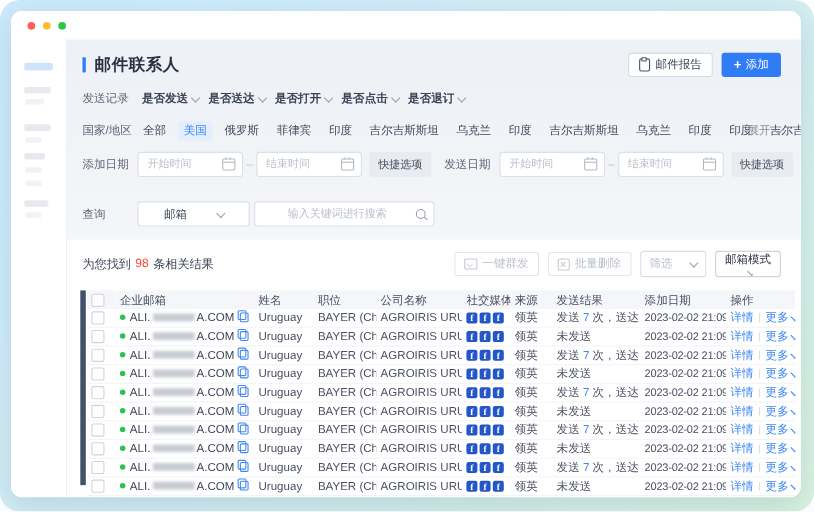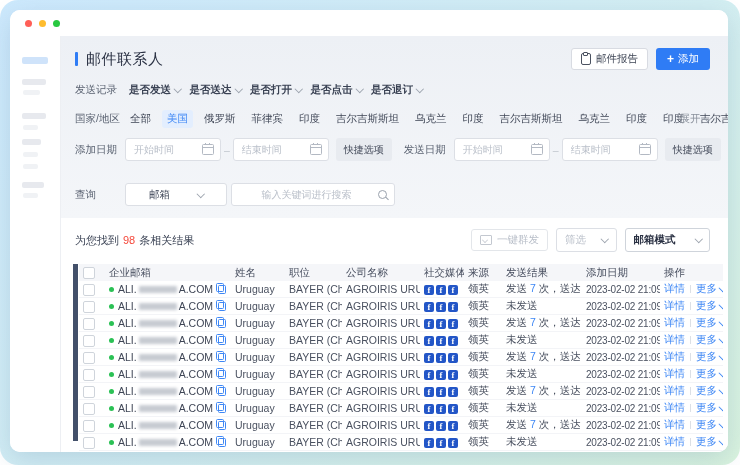--- a/index.html
+++ b/index.html
@@ -16,21 +16,21 @@
   .sidebar{flex:0 0 50px;background:#fff;border-right:1px solid #edeff3;position:relative;}
   .sk{position:absolute;left:12px;border-radius:2px;display:block;}
   .sk-b{background:#cfe3fa;}
   .sk-g{background:#e7e9ee;}
   .sk-l{background:#f0f2f5;left:13px;}
   .main{flex:1;display:flex;flex-direction:column;background:#fff;min-width:0;}
 
   .filter-area{background:linear-gradient(180deg,#edf0f5,#f4f6f9);padding:6px 18px 12px 14px;}
   .page-header{display:flex;align-items:center;height:34px;}
   .accent{width:3px;height:14px;background:#2f7cf5;border-radius:1px;margin-right:8px;}
-  .page-title{font-size:15px;font-weight:normal;color:#2a3143;letter-spacing:.5px;}
+  .page-title{font-size:15px;font-weight:bold;color:#2a3143;letter-spacing:.5px;}
   .hdr-btns{margin-left:auto;display:flex;gap:8px;}
   .btn-report{height:22px;padding:4px 9px;background:#fff;border:1px solid #d8dbe2;border-radius:3px;
               font-size:10.5px;color:#3f4656;display:inline-flex;align-items:center;gap:5px;cursor:pointer;}
   .btn-add{height:22px;padding:0 11px;background:#2f7cf5;border:none;border-radius:3px;color:#fff;
            font-size:10.5px;display:inline-flex;align-items:center;gap:4px;cursor:pointer;}
   .btn-add .plus{font-size:12px;font-weight:bold;line-height:1;}
   .clip-icon{width:8px;height:10px;border:1.2px solid #4a5160;border-radius:2px;position:relative;display:inline-block;}
   .clip-icon::before{content:"";position:absolute;top:-2px;left:1.5px;width:3px;height:1.5px;background:#fff;
                      border:1.2px solid #4a5160;border-radius:1px;}
 
@@ -82,21 +82,21 @@
   .env-icon{width:10px;height:8px;border:1.2px solid #c3c8d0;border-radius:1px;position:relative;}
   .env-icon::before{content:"";position:absolute;left:1px;top:0.5px;width:5px;height:5px;
                     border-right:1.2px solid #c3c8d0;border-bottom:1.2px solid #c3c8d0;transform:rotate(45deg) scale(.7);}
   .delx-icon{width:9px;height:9px;border:1.2px solid #c3c8d0;border-radius:2px;position:relative;}
   .delx-icon::before,.delx-icon::after{content:"";position:absolute;left:1.5px;right:1.5px;top:50%;height:1px;
                     background:#c3c8d0;}
   .delx-icon::before{transform:rotate(45deg);} .delx-icon::after{transform:rotate(-45deg);}
   .sel-box{height:22px;padding:0 8px;background:#fff;border:1px solid #dcdfe5;border-radius:3px;
            font-size:10.5px;display:inline-flex;align-items:center;gap:12px;cursor:pointer;text-align:right;}
   .sel-box.filter{color:#b9bfc9;}
-  .sel-box.mode{color:#2a3143;font-weight:bold;border-color:#cfd4db;gap:16px;}
+  .sel-box.mode{color:#2a3143;font-weight:normal;border-color:#cfd4db;gap:4px;flex-direction:column;}
 
   .table-zone{flex:1;display:flex;align-items:flex-start;padding:4px 6px 0 12px;background:#fff;}
   .dark-strip{flex:0 0 5px;height:177px;background:#43506a;margin-right:1px;}
   table{border-collapse:collapse;table-layout:fixed;width:644px;font-size:10.5px;color:#4a5160;}
   thead th{background:#f5f6f9;font-weight:normal;text-align:left;height:17px;padding:0 4px;color:#464d5e;
            white-space:nowrap;overflow:hidden;}
   tbody td{height:16px;padding:0 4px;border-bottom:1px solid #f3f4f7;white-space:nowrap;overflow:hidden;}
   .cbx{width:10px;height:10px;border:1px solid #cfd4db;border-radius:2px;background:#fff;display:inline-block;
        vertical-align:middle;cursor:pointer;}
   .gdot{width:5px;height:5px;border-radius:50%;background:#2bc155;display:inline-block;margin-right:4px;vertical-align:1px;}
@@ -252,20 +252,24 @@
 
         <div class="results-bar">
           <span>为您找到</span>
           <span class="found-count">98</span>
           <span>条相关结果</span>
           <span class="res-btns">
             <button class="btn-muted">
               <span class="env-icon"></span>
               <span>一键群发</span>
             </button>
+            <button class="btn-muted">
+              <span class="delx-icon"></span>
+              <span>批量删除</span>
+            </button>
             <span class="sel-box filter">
               <span>筛选</span>
               <i class="chev"></i>
             </span>
             <span class="sel-box mode">
               <span>邮箱模式</span>
               <i class="chev"></i>
             </span>
           </span>
         </div>

